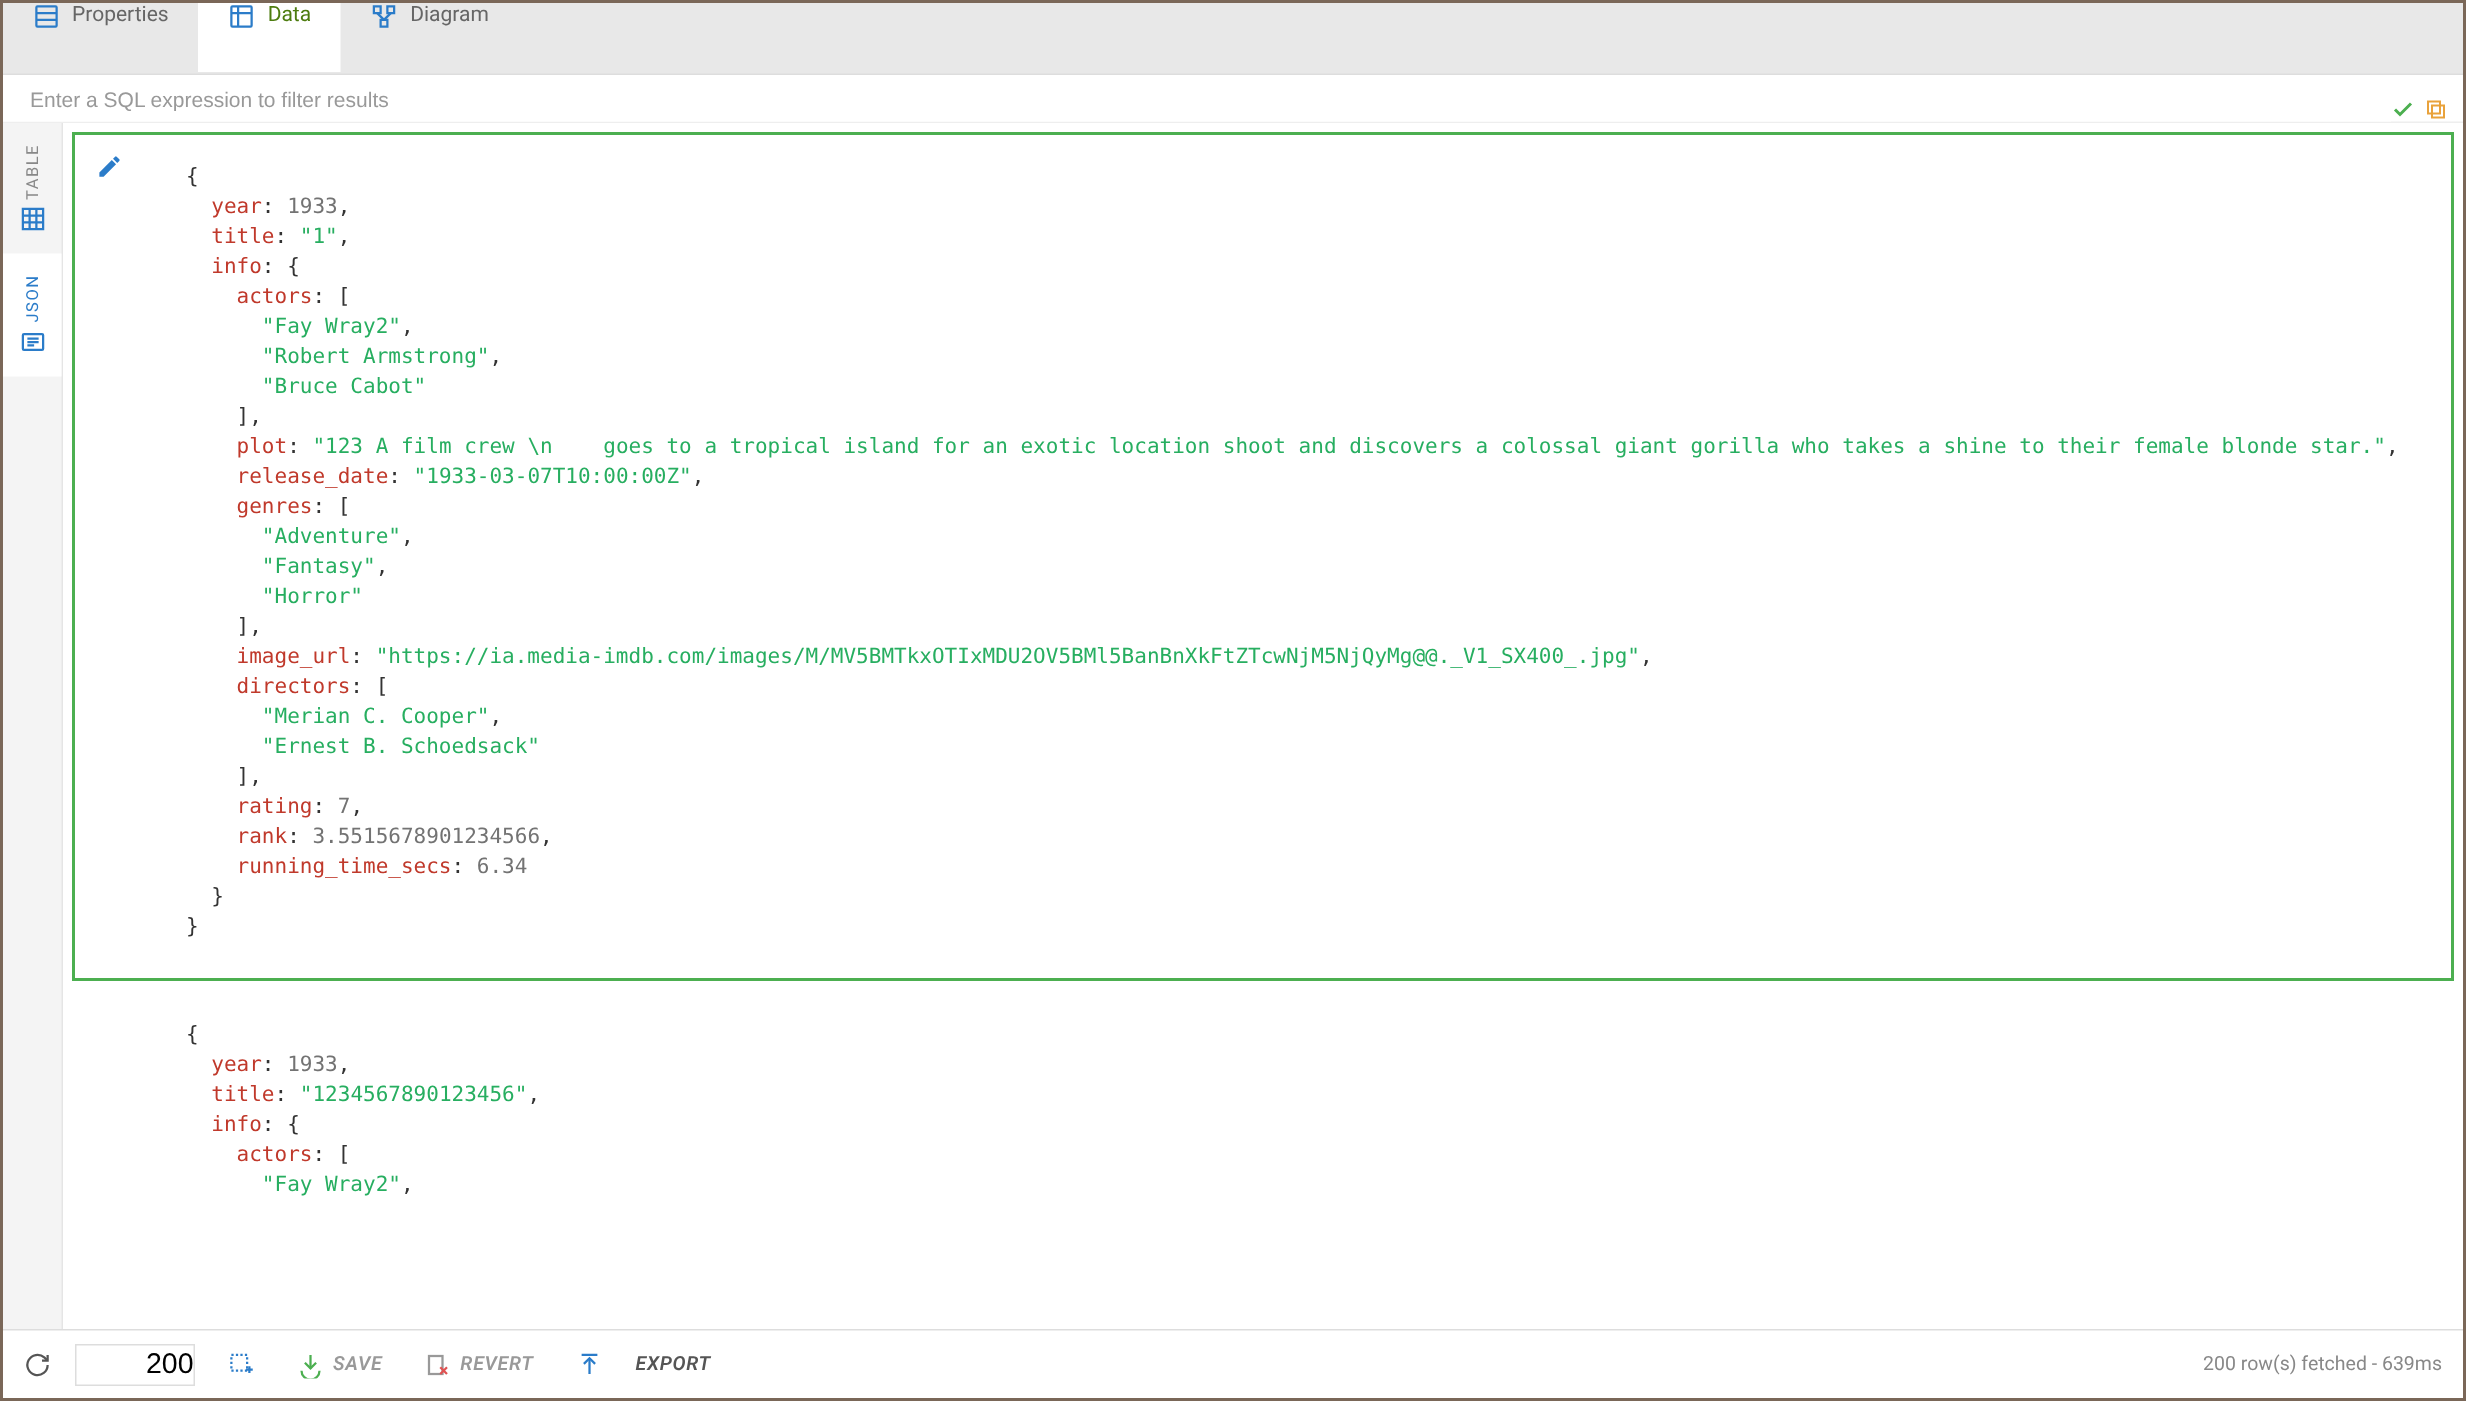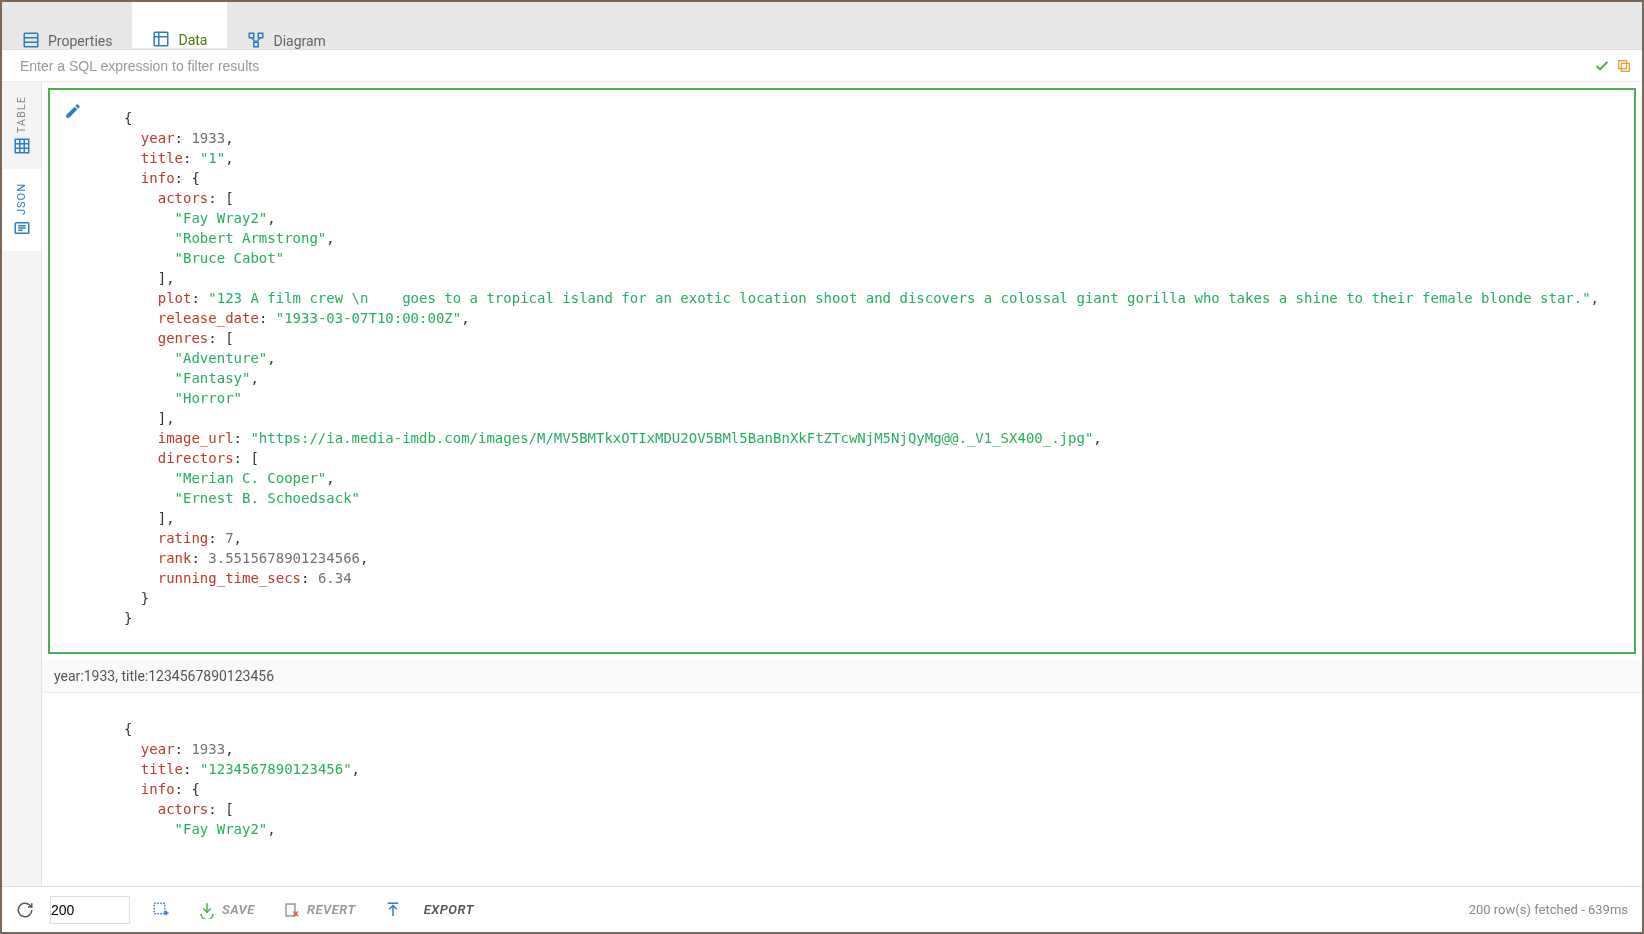--- a/index.html
+++ b/index.html
@@ -14,38 +14,38 @@
       border: 2px solid #7a6758;
     }
     .top-tabs {
       display: flex;
       background: #e8e8e8;
       height: 48px;
       border-bottom: 1px solid #ddd;
     }
     .top-tab {
       display: flex;
-      align-items: flex-end;
+      align-items: flex-start;
       gap: 8px;
       padding: 0 20px;
       height: 100%;
       cursor: pointer;
       color: #666;
       font-size: 14px;
     }
     .top-tab.active {
       background: #fff;
       color: #4d7c0f;
       border-top: 1px solid #b91c1c;
       margin-top: -1px;
     }
     .top-tab svg { width: 18px; height: 18px; }
     .filter-bar {
       display: flex;
-      align-items: center;
+      align-items: flex-end;
       height: 32px;
       border-bottom: 1px solid #eee;
       background: #fff;
     }
     .filter-input {
       flex: 1;
       border: none;
       outline: none;
       padding: 0 18px;
       font-size: 14px;
@@ -152,22 +152,22 @@
       padding: 4px 6px;
       letter-spacing: 0.5px;
       font-style: italic;
     }
     .footer-btn.enabled { color: #555; gap: 22px; }
     .footer-btn svg { width: 18px; height: 18px; }
     .page-input {
       width: 80px;
       height: 28px;
       border: 1px solid #ddd;
-      text-align: left;
-      font-size: 14px;
+      text-align: right;
+      font-size: 19px;
     }
     .footer-spacer { flex: 1; }
     .footer-status { color: #888; font-size: 13px; }
   </style>
 </head>
 <body>
 
 <div class="top-tabs">
   <div class="top-tab">
     <svg viewBox="0 0 24 24" fill="none" stroke="#2b7cc9" stroke-width="2">
@@ -233,21 +233,20 @@
     </div>
   </div>
 
   <div class="content" id="content">
       <div class="record-body">
         <div class="edit-icon"><svg viewBox="0 0 24 24" fill="#2b7cc9">
             <path d="M3 17.25V21h3.75L17.81 9.94l-3.75-3.75L3 17.25zM20.71 7.04a1 1 0 0 0 0-1.41l-2.34-2.34a1 1 0 0 0-1.41 0l-1.83 1.83 3.75 3.75 1.83-1.83z"></path>
           </svg></div>
         <div class="json-block"><div><span class="json-punc">{</span></div><div><span class="json-punc">  </span><span class="json-key">year</span><span class="json-punc">: </span><span class="json-num">1933</span><span class="json-punc">,</span></div><div><span class="json-punc">  </span><span class="json-key">title</span><span class="json-punc">: </span><span class="json-string">"1"</span><span class="json-punc">,</span></div><div><span class="json-punc">  </span><span class="json-key">info</span><span class="json-punc">: {</span></div><div><span class="json-punc">    </span><span class="json-key">actors</span><span class="json-punc">: [</span></div><div><span class="json-punc">      </span><span class="json-string">"Fay Wray2"</span><span class="json-punc">,</span></div><div><span class="json-punc">      </span><span class="json-string">"Robert Armstrong"</span><span class="json-punc">,</span></div><div><span class="json-punc">      </span><span class="json-string">"Bruce Cabot"</span></div><div><span class="json-punc">    ],</span></div><div><span class="json-punc">    </span><span class="json-key">plot</span><span class="json-punc">: </span><span class="json-string">"123 A film crew \n    goes to a tropical island for an exotic location shoot and discovers a colossal giant gorilla who takes a shine to their female blonde star."</span><span class="json-punc">,</span></div><div><span class="json-punc">    </span><span class="json-key">release_date</span><span class="json-punc">: </span><span class="json-string">"1933-03-07T10:00:00Z"</span><span class="json-punc">,</span></div><div><span class="json-punc">    </span><span class="json-key">genres</span><span class="json-punc">: [</span></div><div><span class="json-punc">      </span><span class="json-string">"Adventure"</span><span class="json-punc">,</span></div><div><span class="json-punc">      </span><span class="json-string">"Fantasy"</span><span class="json-punc">,</span></div><div><span class="json-punc">      </span><span class="json-string">"Horror"</span></div><div><span class="json-punc">    ],</span></div><div><span class="json-punc">    </span><span class="json-key">image_url</span><span class="json-punc">: </span><span class="json-string">"https://ia.media-imdb.com/images/M/MV5BMTkxOTIxMDU2OV5BMl5BanBnXkFtZTcwNjM5NjQyMg@@._V1_SX400_.jpg"</span><span class="json-punc">,</span></div><div><span class="json-punc">    </span><span class="json-key">directors</span><span class="json-punc">: [</span></div><div><span class="json-punc">      </span><span class="json-string">"Merian C. Cooper"</span><span class="json-punc">,</span></div><div><span class="json-punc">      </span><span class="json-string">"Ernest B. Schoedsack"</span></div><div><span class="json-punc">    ],</span></div><div><span class="json-punc">    </span><span class="json-key">rating</span><span class="json-punc">: </span><span class="json-num">7</span><span class="json-punc">,</span></div><div><span class="json-punc">    </span><span class="json-key">rank</span><span class="json-punc">: </span><span class="json-num">3.5515678901234566</span><span class="json-punc">,</span></div><div><span class="json-punc">    </span><span class="json-key">running_time_secs</span><span class="json-punc">: </span><span class="json-num">6.34</span></div><div><span class="json-punc">  }</span></div><div><span class="json-punc">}</span></div></div>
       </div>
-      <div class="record-header">year:1933, title:1234567890123456</div>
       <div class="record-body noborder">
         <div class="json-block"><div><span class="json-punc">{</span></div><div><span class="json-punc">  </span><span class="json-key">year</span><span class="json-punc">: </span><span class="json-num">1933</span><span class="json-punc">,</span></div><div><span class="json-punc">  </span><span class="json-key">title</span><span class="json-punc">: </span><span class="json-string">"1234567890123456"</span><span class="json-punc">,</span></div><div><span class="json-punc">  </span><span class="json-key">info</span><span class="json-punc">: {</span></div><div><span class="json-punc">    </span><span class="json-key">actors</span><span class="json-punc">: [</span></div><div><span class="json-punc">      </span><span class="json-string">"Fay Wray2"</span><span class="json-punc">,</span></div></div>
       </div>
     </div>
 </div>
 
 <div class="footer-bar">
   <svg viewBox="0 0 24 24" fill="none" stroke="#555" stroke-width="2" style="width:18px;height:18px;cursor:pointer">
       <path d="M21 12a9 9 0 1 1-3-6.7L21 8"></path>
       <polyline points="21 3 21 8 16 8"></polyline>

